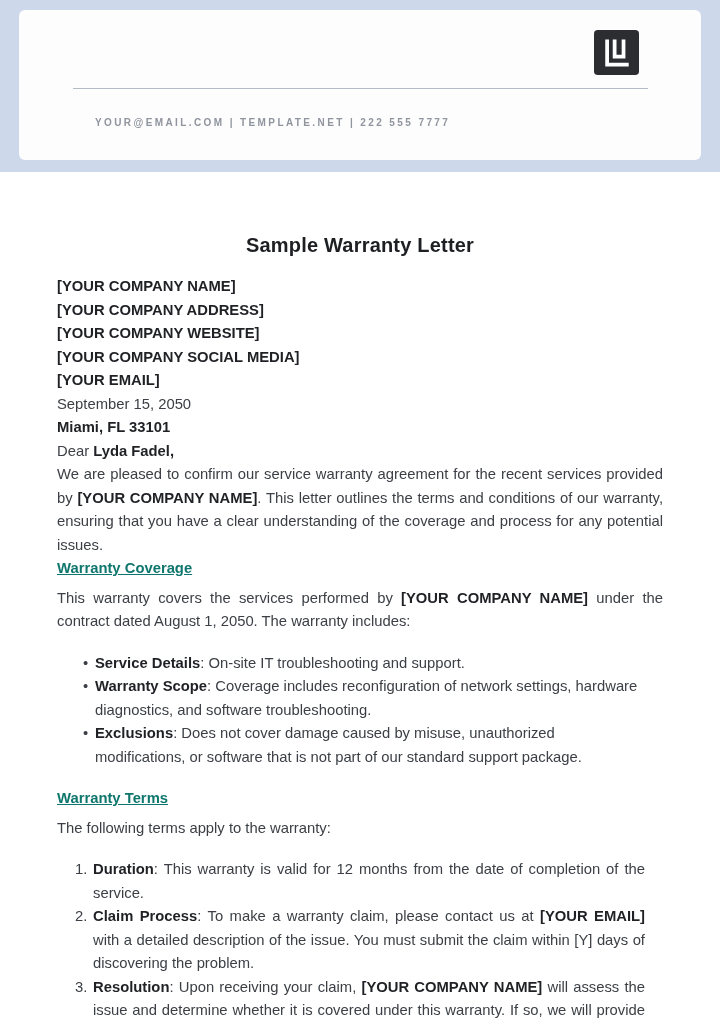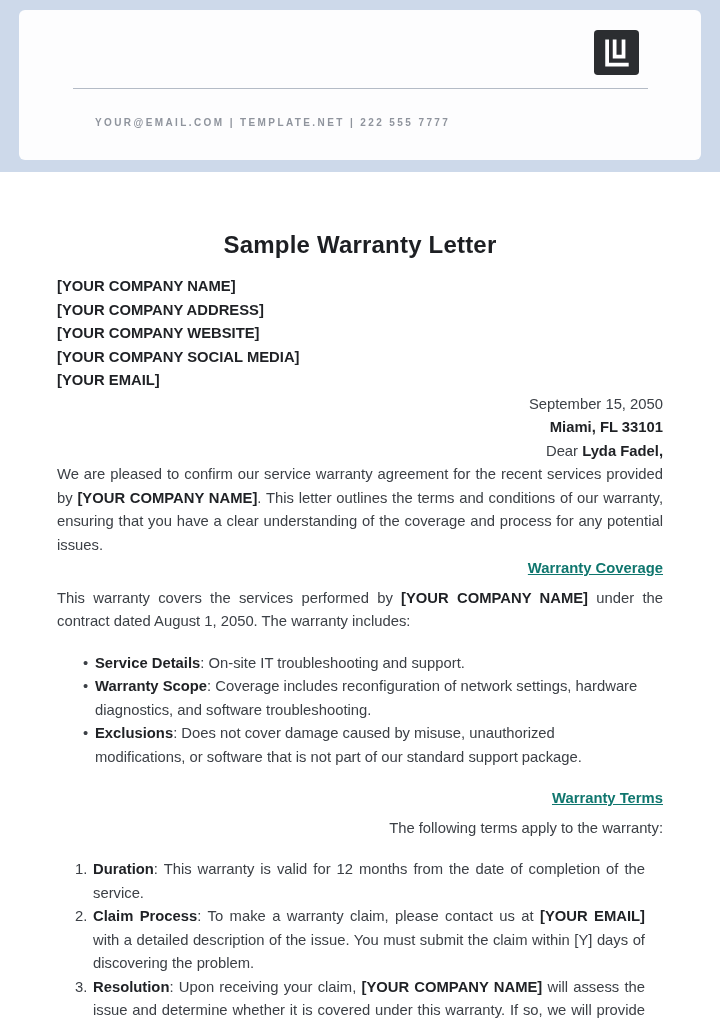--- a/index.html
+++ b/index.html
@@ -41,28 +41,28 @@
   .doc {
     padding: 0 57px;
     color: #3c4046;
     font-size: 14.8px;
     line-height: 23.5px;
     text-align: left;
   }
   .doc b { font-weight: 700; color: #1f2125; }
   h1.title {
     margin: 56px 0 13px 0;
-    font-size: 24px; line-height: 34px;
+    font-size: 20px; line-height: 34px;
     text-align: center;
     color: #1d1f23;
     font-weight: 700;
     letter-spacing: 0.2px;
   }
   .company-block div { font-weight: 700; color: #1f2125; }
-  p { margin: 0; text-align: right; }
+  p { margin: 0; }
   p.just { text-align: justify; }
   p.sec { font-weight: 700; color: #0f766e; margin: 0 0 6px 0; text-decoration: underline; }
   ul.bullets, ol.numbered { margin: 18px; padding: 0 0 0 20px; list-style: none; }
   ul.bullets li, ol.numbered li { position: relative; }
   ul.bullets li::before {
     content: "\2022";
     position: absolute; left: -12px;
     color: #3c4046;
   }
   ol.numbered { counter-reset: item; padding-left: 18px; }

